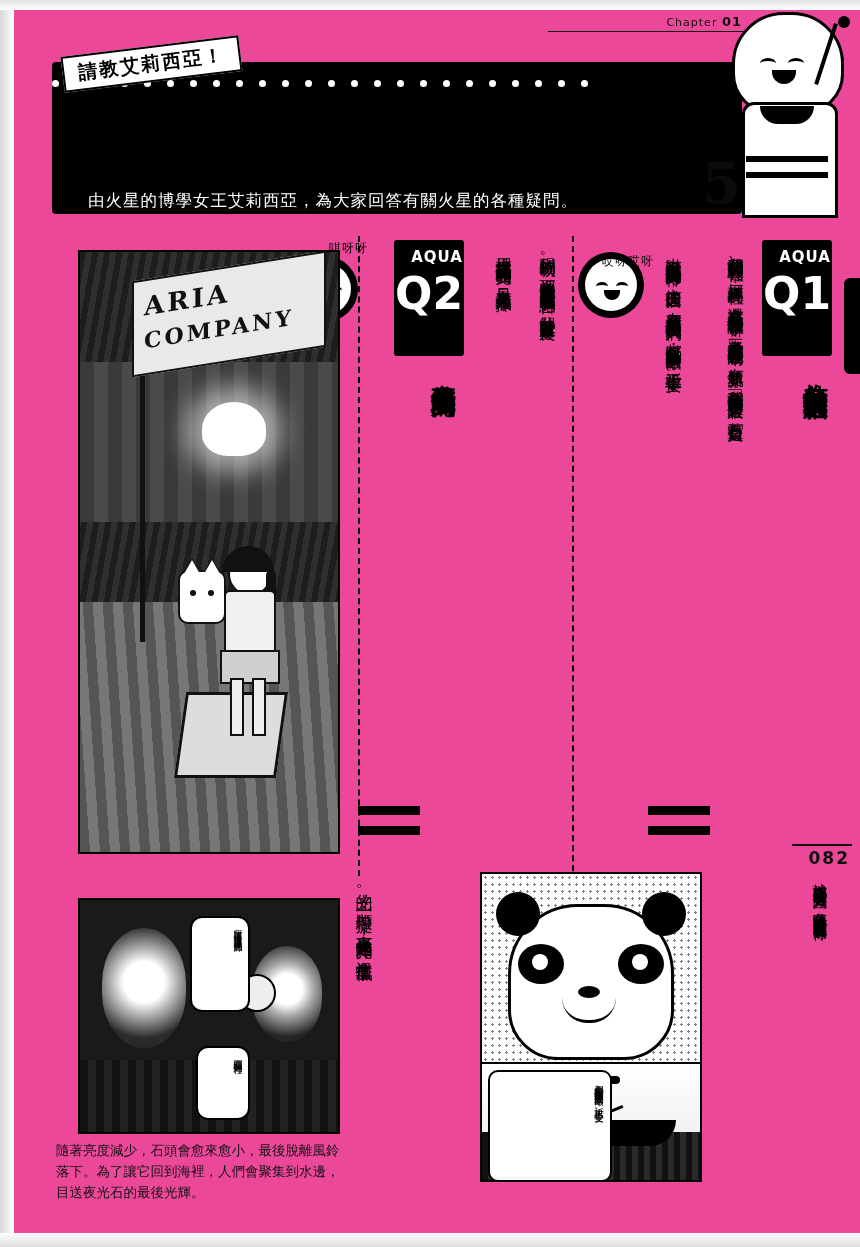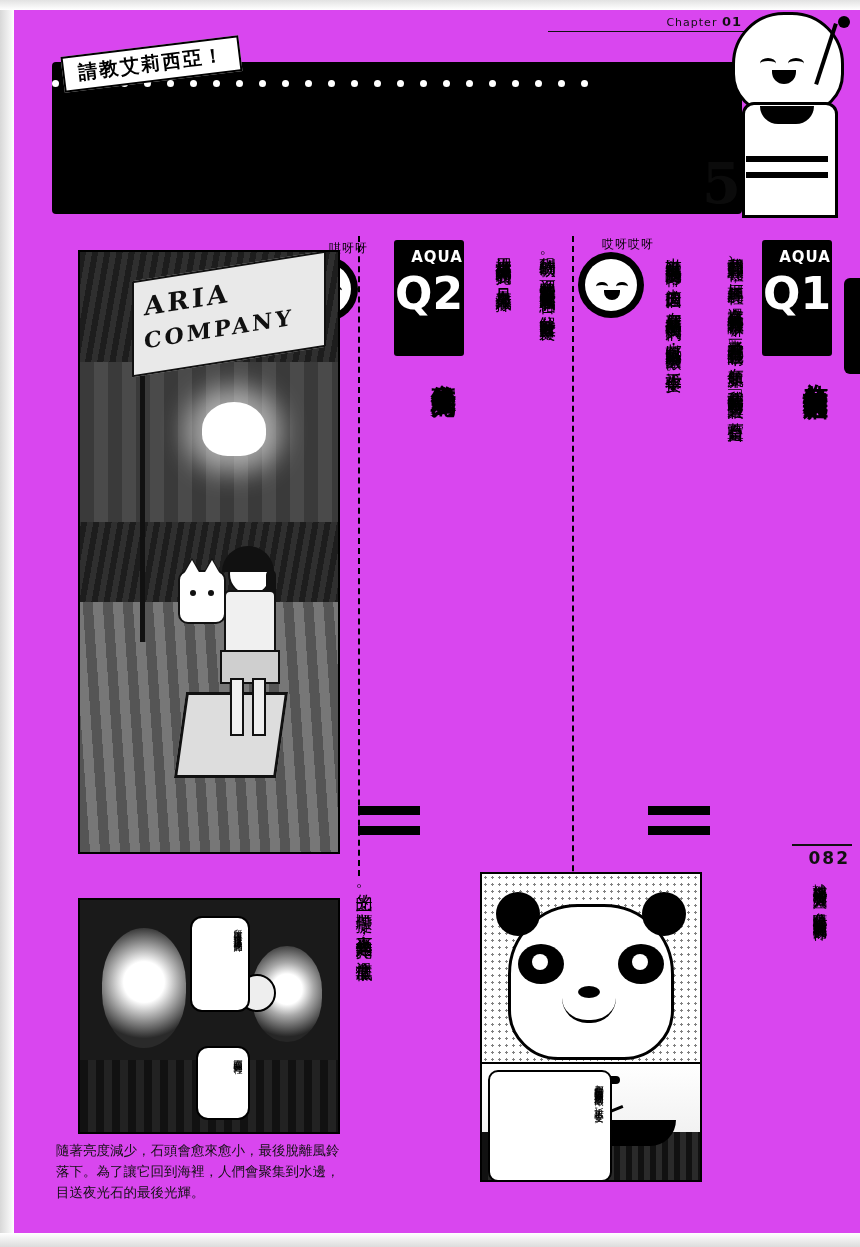--- a/index.html
+++ b/index.html
@@ -3,21 +3,21 @@
 <meta charset="utf-8">
 <style>
   html,body{margin:0;padding:0;}
   body{
     width:860px;height:1247px;
     background:#ffffff;
     font-family:"DejaVu Sans","Liberation Sans",sans-serif;
     position:relative;overflow:hidden;
     color:#000;
   }
-  .page{position:absolute;inset:0;background:#d946ef;}
+  .page{position:absolute;inset:0;background:#ec4899;}
 
   
   .edge-left{position:absolute;left:0;top:0;width:14px;height:1247px;background:linear-gradient(90deg,#d8d8d8,#ffffff);}
   .edge-top{position:absolute;left:0;top:0;width:860px;height:10px;background:linear-gradient(180deg,#e2e2e2,#ffffff);}
   .edge-bottom{position:absolute;left:0;bottom:0;width:860px;height:14px;background:linear-gradient(0deg,#dcdcdc,#ffffff);}
 
   
   .chapter{
     position:absolute;top:14px;right:118px;
     font-size:11px;letter-spacing:1px;color:#111;
@@ -275,20 +275,21 @@
     <span>Chapter</span>
     <span class="num">01</span>
   </div>
   <div class="chapter-rule"></div>
 
   <div class="banner">
     <div class="banner-dots">
       <i></i><i></i><i></i><i></i><i></i><i></i><i></i><i></i><i></i><i></i><i></i><i></i><i></i><i></i><i></i><i></i><i></i><i></i><i></i><i></i><i></i><i></i><i></i><i></i>
     </div>
     <div class="ribbon">請教艾莉西亞！</div>
+    <div class="subtitle-bar">由火星的博學女王艾莉西亞，為大家回答有關火星的各種疑問。</div>
   </div>
 
   <div class="mascot">
     <div class="hair"></div>
     <div class="face"></div>
     <div class="eye l"></div>
     <div class="eye r"></div>
     <div class="mouth"></div>
     <div class="body"></div>
     <div class="collar"></div>
@@ -313,21 +314,21 @@
     <div class="q-body vtext" style="right:86px;">我們公司的亞利亞社長、姬屋的姬社長，還有橘色行星的新任社長小嘛，三者共通點是都有藍色眼睛。在領航業界，我們稱藍眼貓為「藍寶石之眼」，藍寶石是自</div>
     <div class="q-body vtext" style="right:148px;">古以來被視為守護航海的女海神。由於這個原因，在新威尼斯經營領航公司的人們，都以藍眼貓為公司的象徵，祈求工作安全。</div>
   </div>
 
   <div class="facecircle" style="right:216px;top:252px;">
     <div class="inner"></div>
     <div class="ey l"></div>
       <div class="ey r"></div>
       <div class="mo"></div>
   </div>
-  <div class="sfx" style="right:206px;top:236px;">哎呀哎呀</div>
+  <div class="sfx" style="right:206px;top:253px;">哎呀哎呀</div>
 
   <div class="hr-thick" style="right:150px;top:806px;"></div>
   <div class="hr-thick" style="right:150px;top:826px;"></div>
 
   <div class="q1-tail vtext">地球貓與火星貓沒有太大差異，藍色眼睛是擔任領航公司社長的條件。</div>
 
   <div class="qa-mid">
     <div class="q-aqua" style="right:96px;">
       <div class="aq">AQUA</div>
       <div class="qn">Q2</div>

